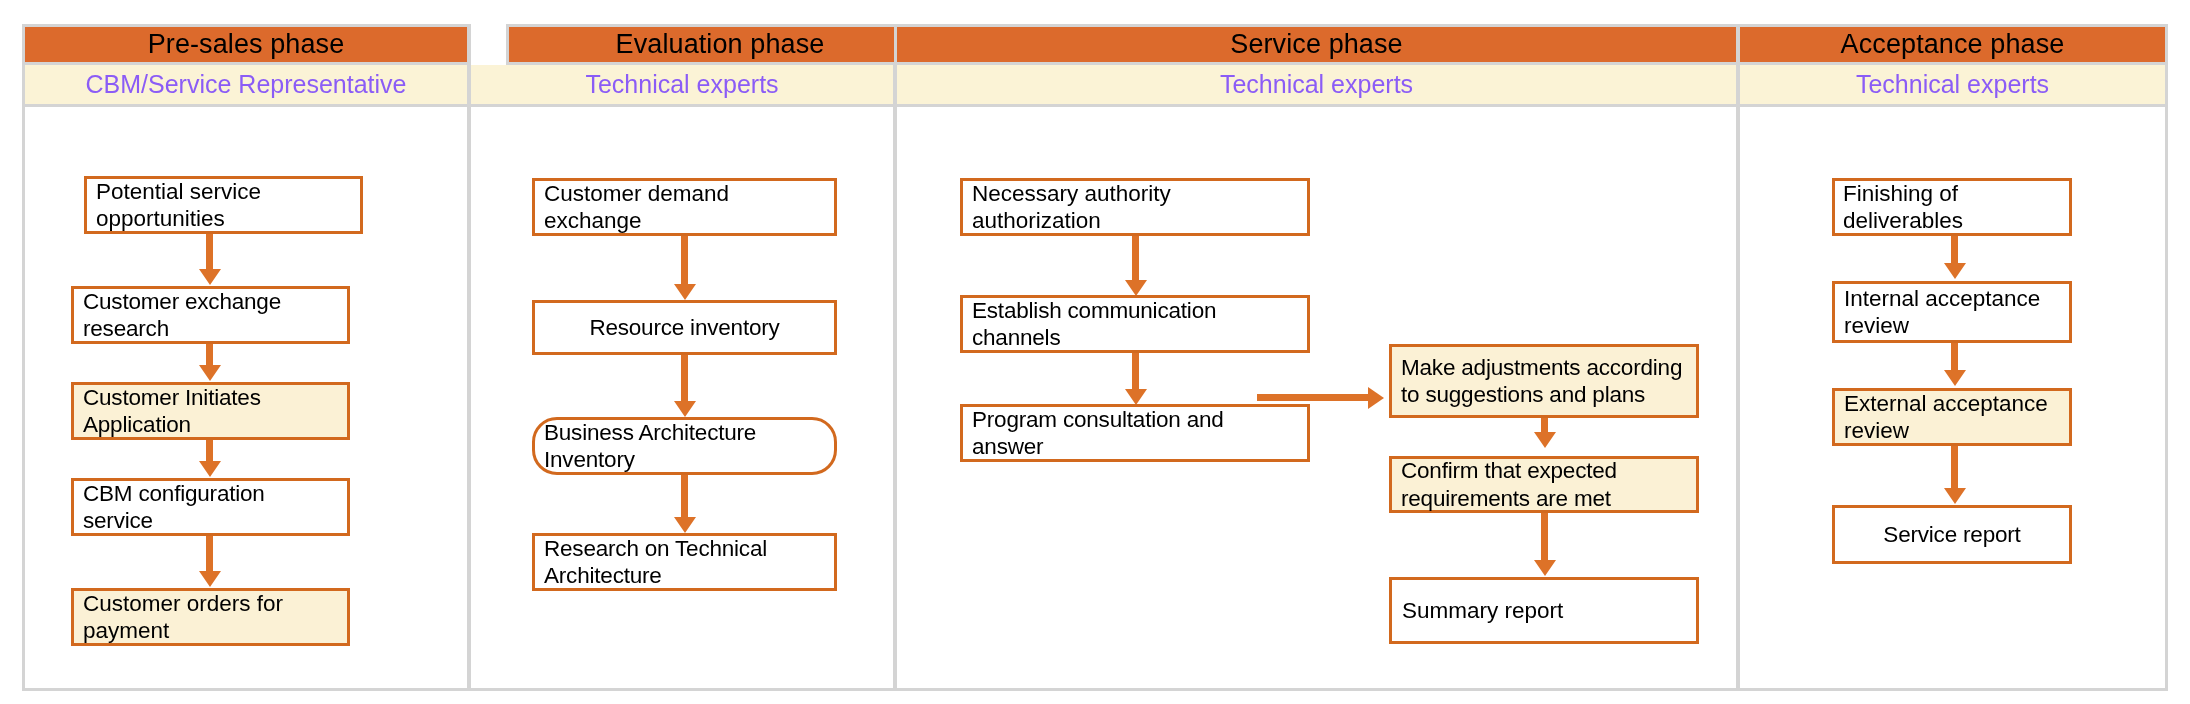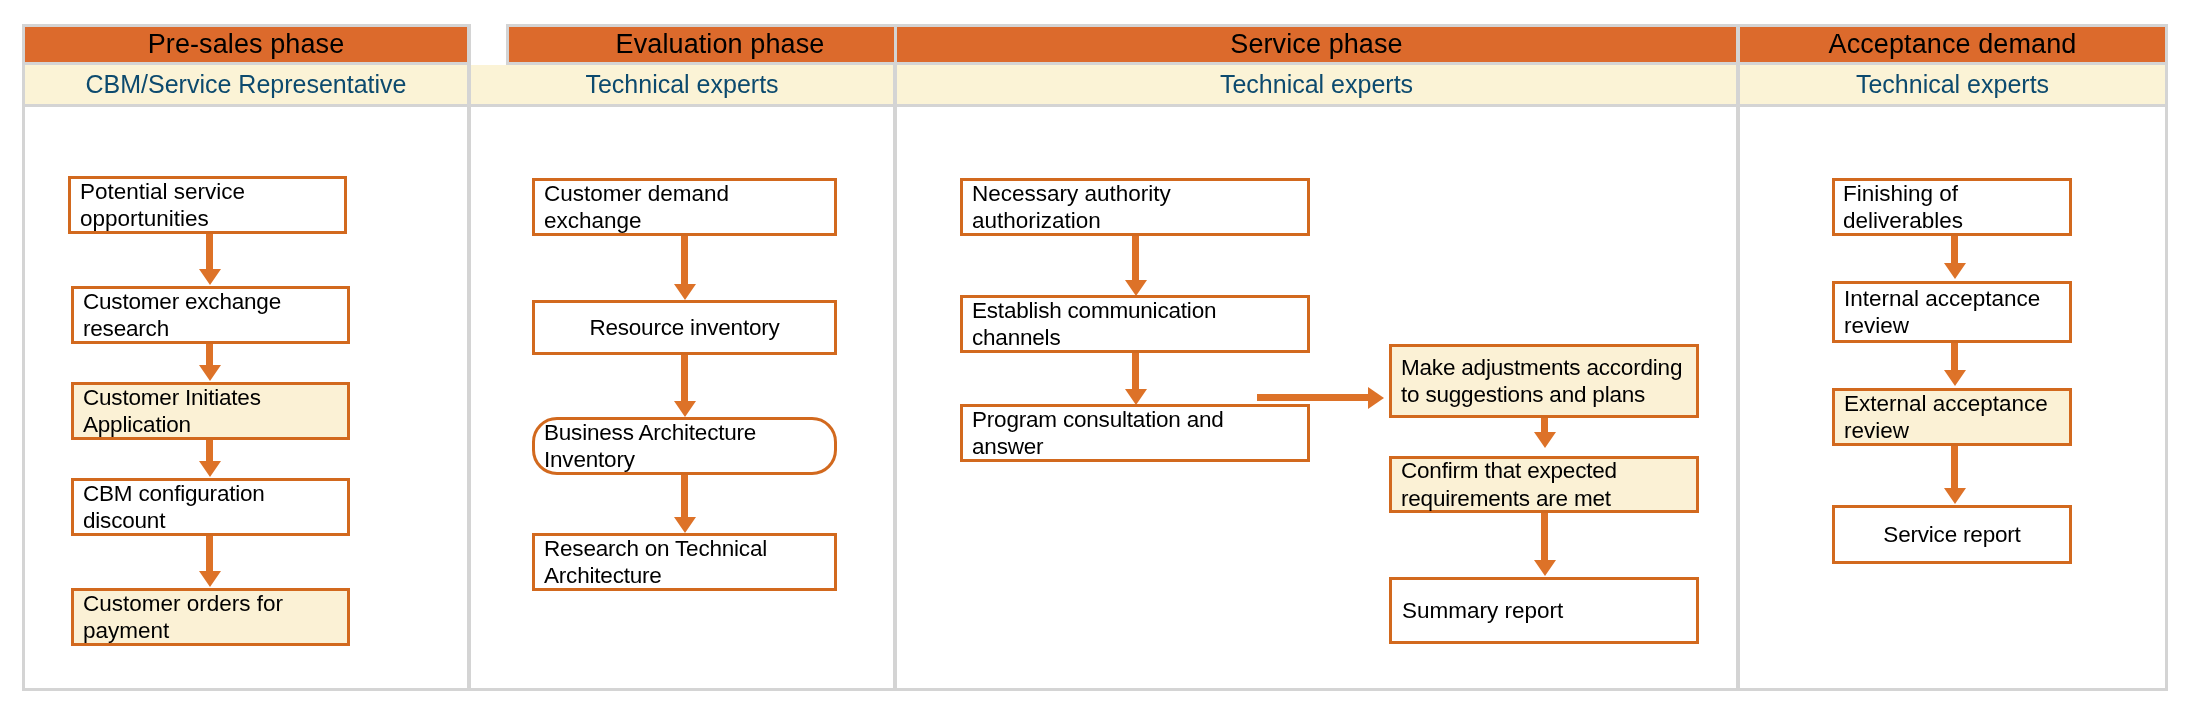--- a/index.html
+++ b/index.html
@@ -39,21 +39,21 @@
     justify-content: center;
     letter-spacing: .1px;
   }
   .lane-sub {
     position: absolute;
     box-sizing: border-box;
     background: #fbf3d6;
     border-left: 3px solid #d4d4d4;
     border-right: 3px solid #d4d4d4;
     border-bottom: 3px solid #d4d4d4;
-    color: #0c4a6e;
+    color: #8b5cf6;
     font-size: 25px;
     display: flex;
     align-items: center;
     justify-content: center;
   }
 
   
   .node {
     position: absolute;
     box-sizing: border-box;
@@ -123,37 +123,37 @@
 <div id="canvas">
 
   <div class="lane" style="left:22px; top:24px; width:448px; height:667px;"></div>
   <div class="lane-head" style="left:22px; top:24px; width:448px; height:41px;">
     <span>Pre-sales phase</span>
   </div>
   <div class="lane-sub" style="left:22px; top:65px; width:448px; height:42px;">
     <span>CBM/Service Representative</span>
   </div>
 
-  <div class="node plain" style="left:68px; top:176px; width:279px; height:58px;">
+  <div class="node plain" style="left:84px; top:176px; width:279px; height:58px;">
     <span>Potential service opportunities</span>
   </div>
   <div class="arrow-v" style="left:206px; top:234px; height:36px;"></div>
 
   <div class="node bold" style="left:71px; top:286px; width:279px; height:58px;">
     <span>Customer exchange research</span>
   </div>
   <div class="arrow-v" style="left:206px; top:344px; height:22px;"></div>
 
   <div class="node bold fill" style="left:71px; top:382px; width:279px; height:58px;">
     <span>Customer Initiates Application</span>
   </div>
   <div class="arrow-v" style="left:206px; top:440px; height:22px;"></div>
 
   <div class="node bold" style="left:71px; top:478px; width:279px; height:58px;">
-    <span>CBM configuration discount</span>
+    <span>CBM configuration service</span>
   </div>
   <div class="arrow-v" style="left:206px; top:536px; height:36px;"></div>
 
   <div class="node plain fill" style="left:71px; top:588px; width:279px; height:58px;">
     <span>Customer orders for payment</span>
   </div>
 
   <div class="lane" style="left:468px; top:24px; width:428px; height:667px;"></div>
   <div class="lane-head" style="left:468px; top:24px; width:428px; height:41px;margin-left:38px;">
     <span>Evaluation phase</span>
@@ -214,21 +214,21 @@
     <span>Confirm that expected requirements are met</span>
   </div>
   <div class="arrow-v" style="left:1541px; top:513px; height:48px;"></div>
 
   <div class="node plain" style="left:1389px; top:577px; width:310px; height:67px;padding-left:10px;">
     <span>Summary report</span>
   </div>
 
   <div class="lane" style="left:1737px; top:24px; width:431px; height:667px;"></div>
   <div class="lane-head" style="left:1737px; top:24px; width:431px; height:41px;">
-    <span>Acceptance demand</span>
+    <span>Acceptance phase</span>
   </div>
   <div class="lane-sub" style="left:1737px; top:65px; width:431px; height:42px;">
     <span>Technical experts</span>
   </div>
 
   <div class="node plain" style="left:1832px; top:178px; width:240px; height:58px;padding-left:8px;">
     <span>Finishing of deliverables</span>
   </div>
   <div class="arrow-v" style="left:1951px; top:236px; height:28px;"></div>
 

